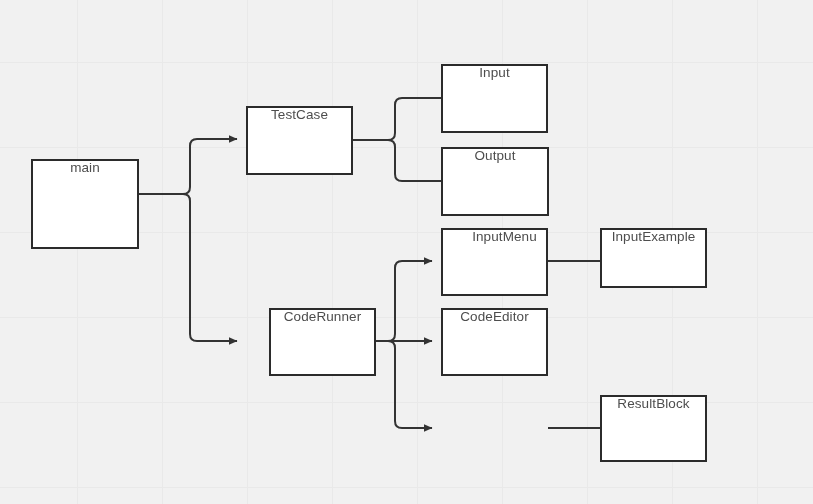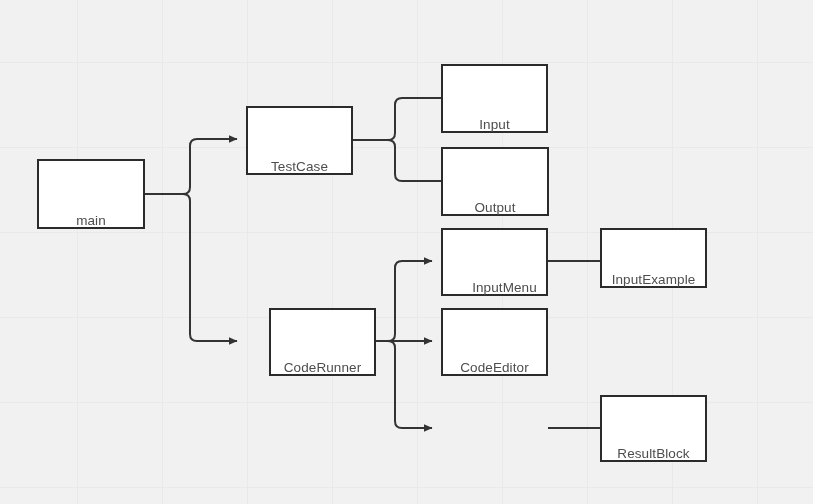--- a/index.html
+++ b/index.html
@@ -27,21 +27,21 @@
     width: 813px;
     height: 504px;
     pointer-events: none;
   }
   .node {
     position: absolute;
     box-sizing: border-box;
     background: #ffffff;
     border: 2px solid #2b2b2b;
     display: flex;
-    align-items: flex-end;
+    align-items: flex-start;
     justify-content: center;
   }
   .node-label {
     font-size: 13.5px;
     line-height: 1;
     color: #4d4d4d;
     letter-spacing: 0.1px;
     white-space: nowrap;
     user-select: none;
   }
@@ -70,21 +70,21 @@
 
     <path d="M 353 341 L 432 341" fill="none" stroke="#333333" stroke-width="2" marker-end="url(#arrowhead)"></path>
 
     <path d="M 353 341 L 388 341 Q 395 341 395 348 L 395 421 Q 395 428 402 428 L 432 428" fill="none" stroke="#333333" stroke-width="2" marker-end="url(#arrowhead)"></path>
 
     <path d="M 548 261 L 600 261" fill="none" stroke="#333333" stroke-width="2"></path>
 
     <path d="M 548 428 L 600 428" fill="none" stroke="#333333" stroke-width="2"></path>
   </svg>
 
-  <div class="node" style="left:37px; top:159px; width:108px; height:70px;">
+  <div class="node" style="left:31px; top:159px; width:108px; height:90px;">
     <span class="node-label">main</span>
   </div>
 
   <div class="node" style="left:246px; top:106px; width:107px; height:69px;">
     <span class="node-label">TestCase</span>
   </div>
 
   <div class="node" style="left:441px; top:64px; width:107px; height:69px;">
     <span class="node-label">Input</span>
   </div>

